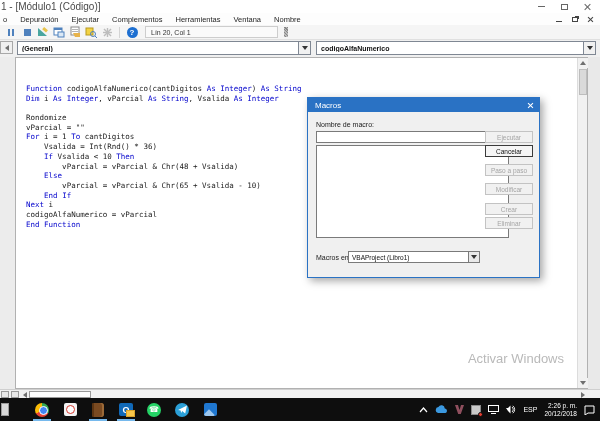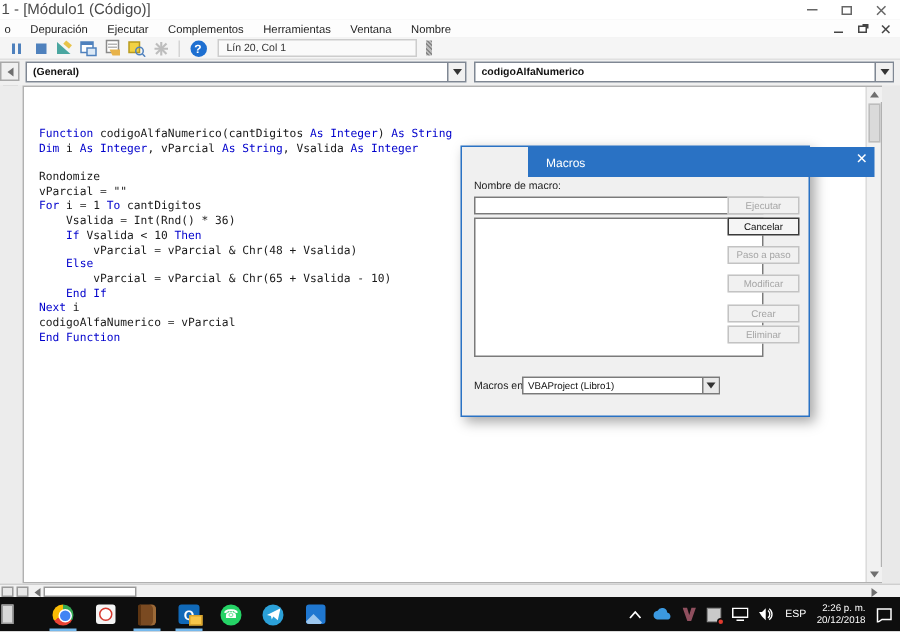--- a/index.html
+++ b/index.html
@@ -75,22 +75,22 @@
   .hs-thumb { position:absolute; left:29px; top:1px; width:62px; height:7px; background:#ffffff; border:1px solid #9a9a9a; }
 
   
   .watermark { position:absolute; right:36px; top:351px; text-align:left; pointer-events:none; }
   .wm1 { font-size:13px; color:#b9b9b9; }
   .wm2 { font-size:7.5px; color:#cccccc; margin-top:2px; }
 
   
   .dialog { position:absolute; left:307px; top:97px; width:233px; height:181px; background:#f0f0f0;
     border:1px solid #2a72c4; box-shadow:3px 3px 8px rgba(0,0,0,0.35); }
-  .dlg-title { position:absolute; left:0; top:0; width:100%; height:20px; background:#2a72c4; color:#fff;
-    font-size:8px; display:flex; align-items:center; padding-left:12px;margin-left:44px; }
+  .dlg-title { position:absolute; left:0; top:0; width:100%; height:14px; background:#2a72c4; color:#fff;
+    font-size:8px; display:flex; align-items:center; padding-left:7px; }
   .dlg-close { position:absolute; right:0; top:0; width:18px; height:14px; display:flex; align-items:center; justify-content:center; }
   .dlg-close .x { position:relative; width:7px; height:7px; }
   .dlg-close .x:before,.dlg-close .x:after { content:""; position:absolute; left:3px; top:0; width:1px; height:7px; background:#fff; }
   .dlg-close .x:before { transform:rotate(45deg);} .dlg-close .x:after { transform:rotate(-45deg);}
   .dlg-label { position:absolute; font-size:7px; color:#1a1a1a; }
   .dlg-input { position:absolute; left:8px; top:33px; width:193px; height:12px; background:#fff; border:1px solid #7a7a7a; }
   .dlg-list { position:absolute; left:8px; top:47px; width:193px; height:93px; background:#fff; border:1px solid #7a7a7a; }
   .dlg-btn { position:absolute; left:177px; width:48px; height:12px; font-size:6.5px;
     display:flex; align-items:center; justify-content:center; background:#f1f1f1; border:1px solid #c3c3c3; color:#a5a5a5; }
   .dlg-btn.enabled { background:#f5f5f5; border:1.5px solid #3a3a3a; color:#111; }
@@ -268,20 +268,21 @@
     <div class="hs-btn" style="left:20px;">
         <span class="tri-left-s"></span>
       </div>
     <div class="hs-thumb"></div>
     <div class="hs-btn" style="left:578px;">
         <span class="tri-right-s"></span>
       </div>
   </div>
 
   <div class="watermark">
+    <div class="wm1">Activar Windows</div>
   </div>
 
   <div class="dialog">
     <div class="dlg-title">
       <span>Macros</span>
       <span class="dlg-close">
           <span class="x"></span>
         </span>
     </div>
     <div class="dlg-label" style="left:8px; top:23px;">Nombre de macro:</div>

